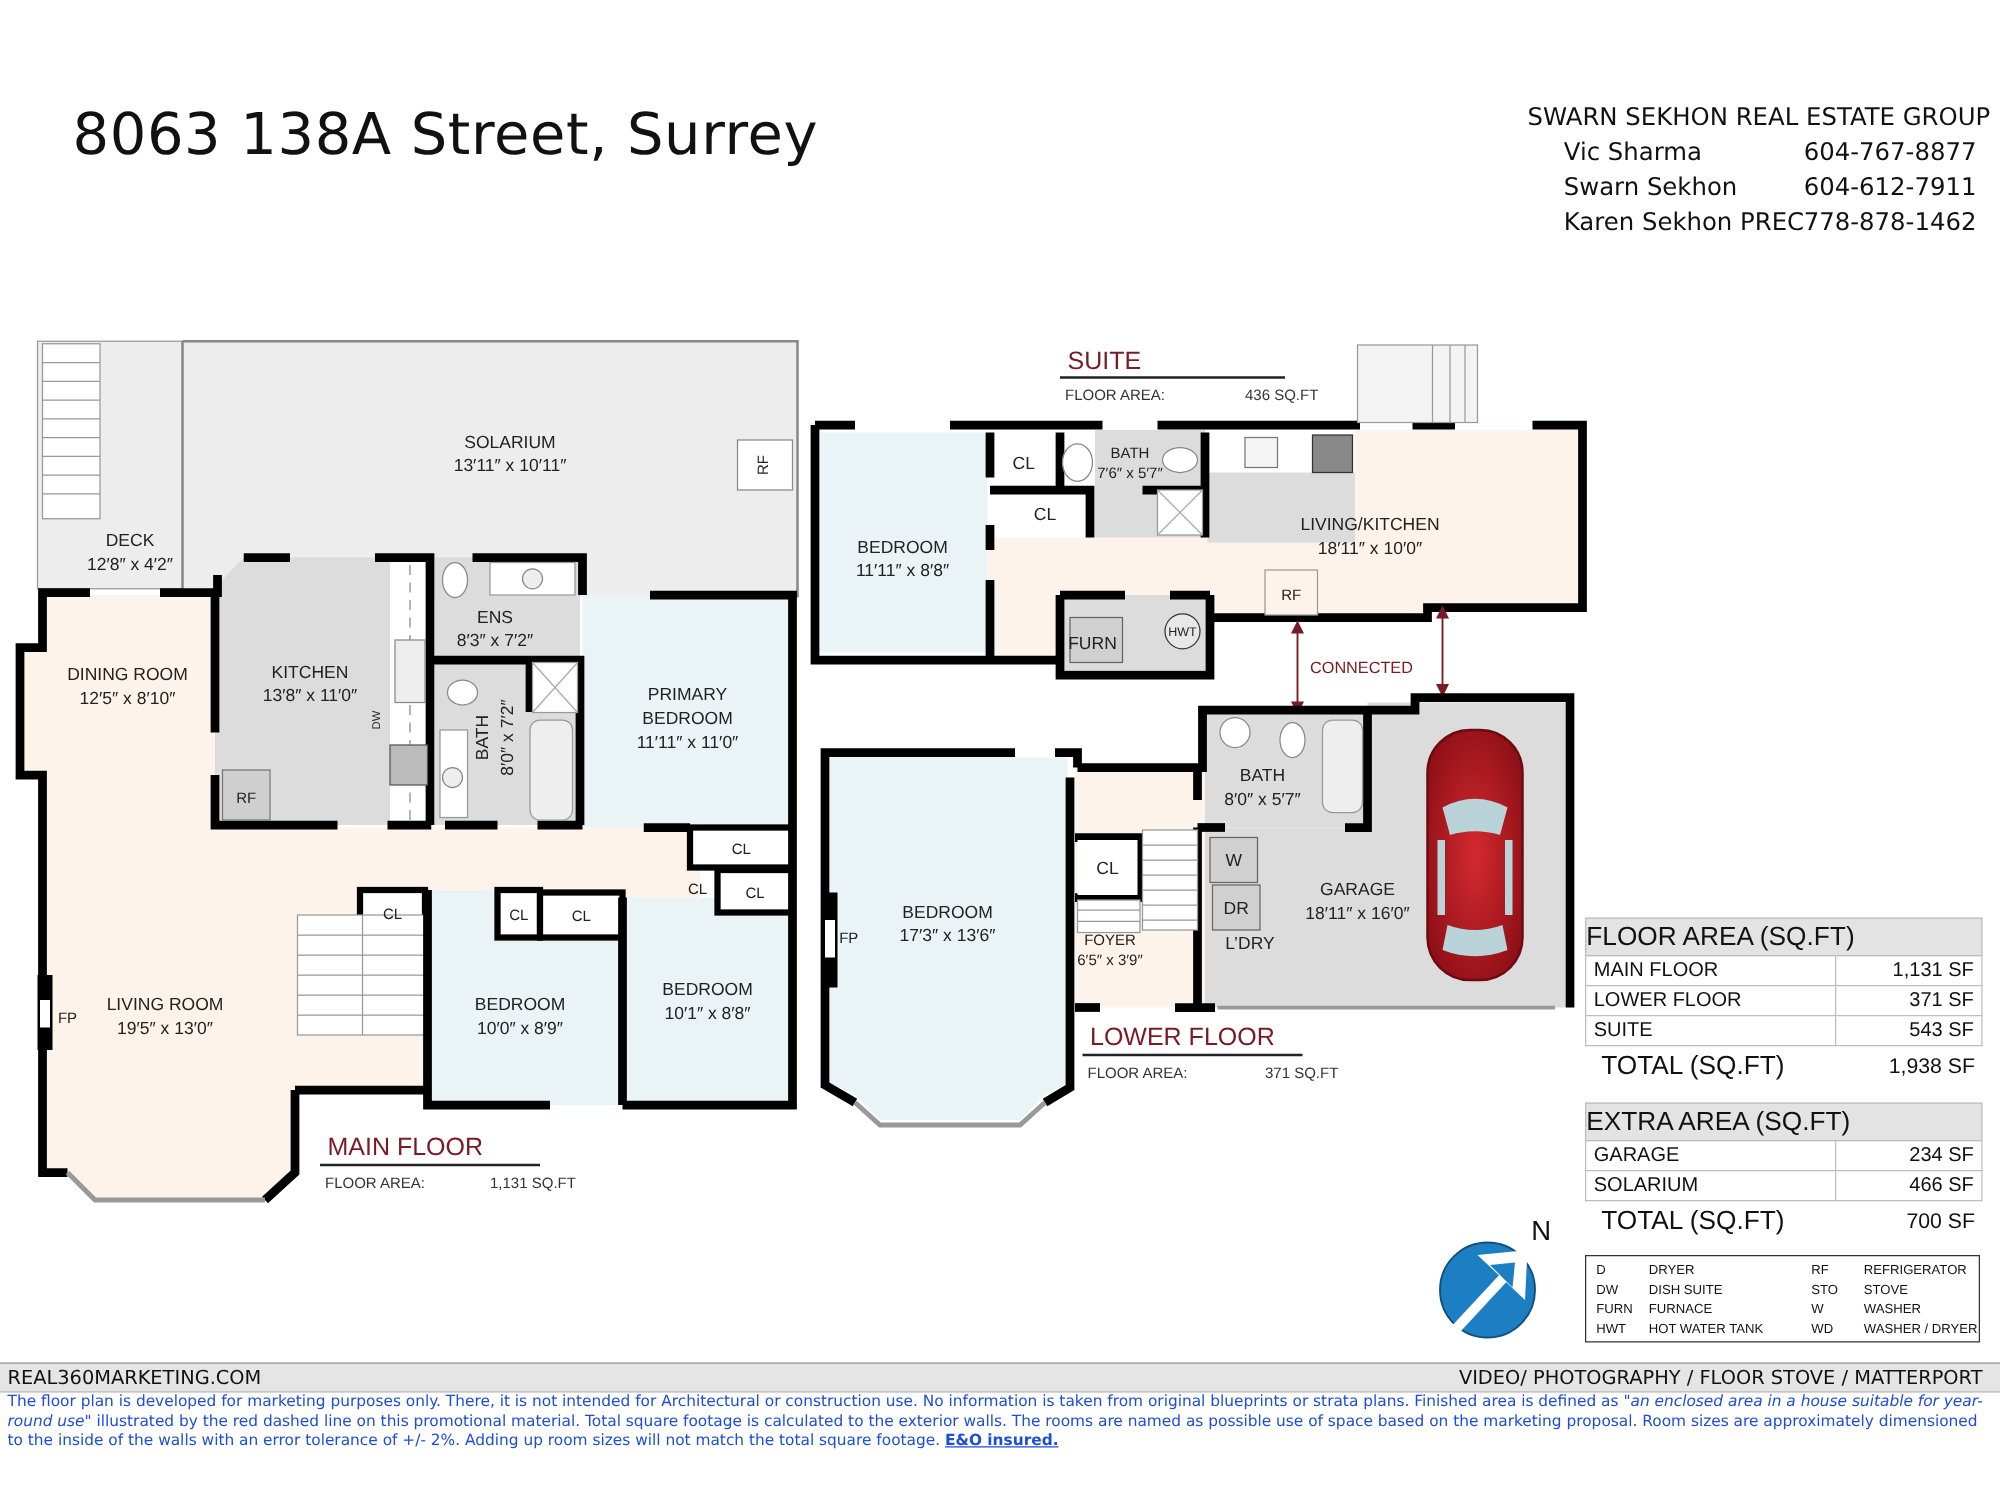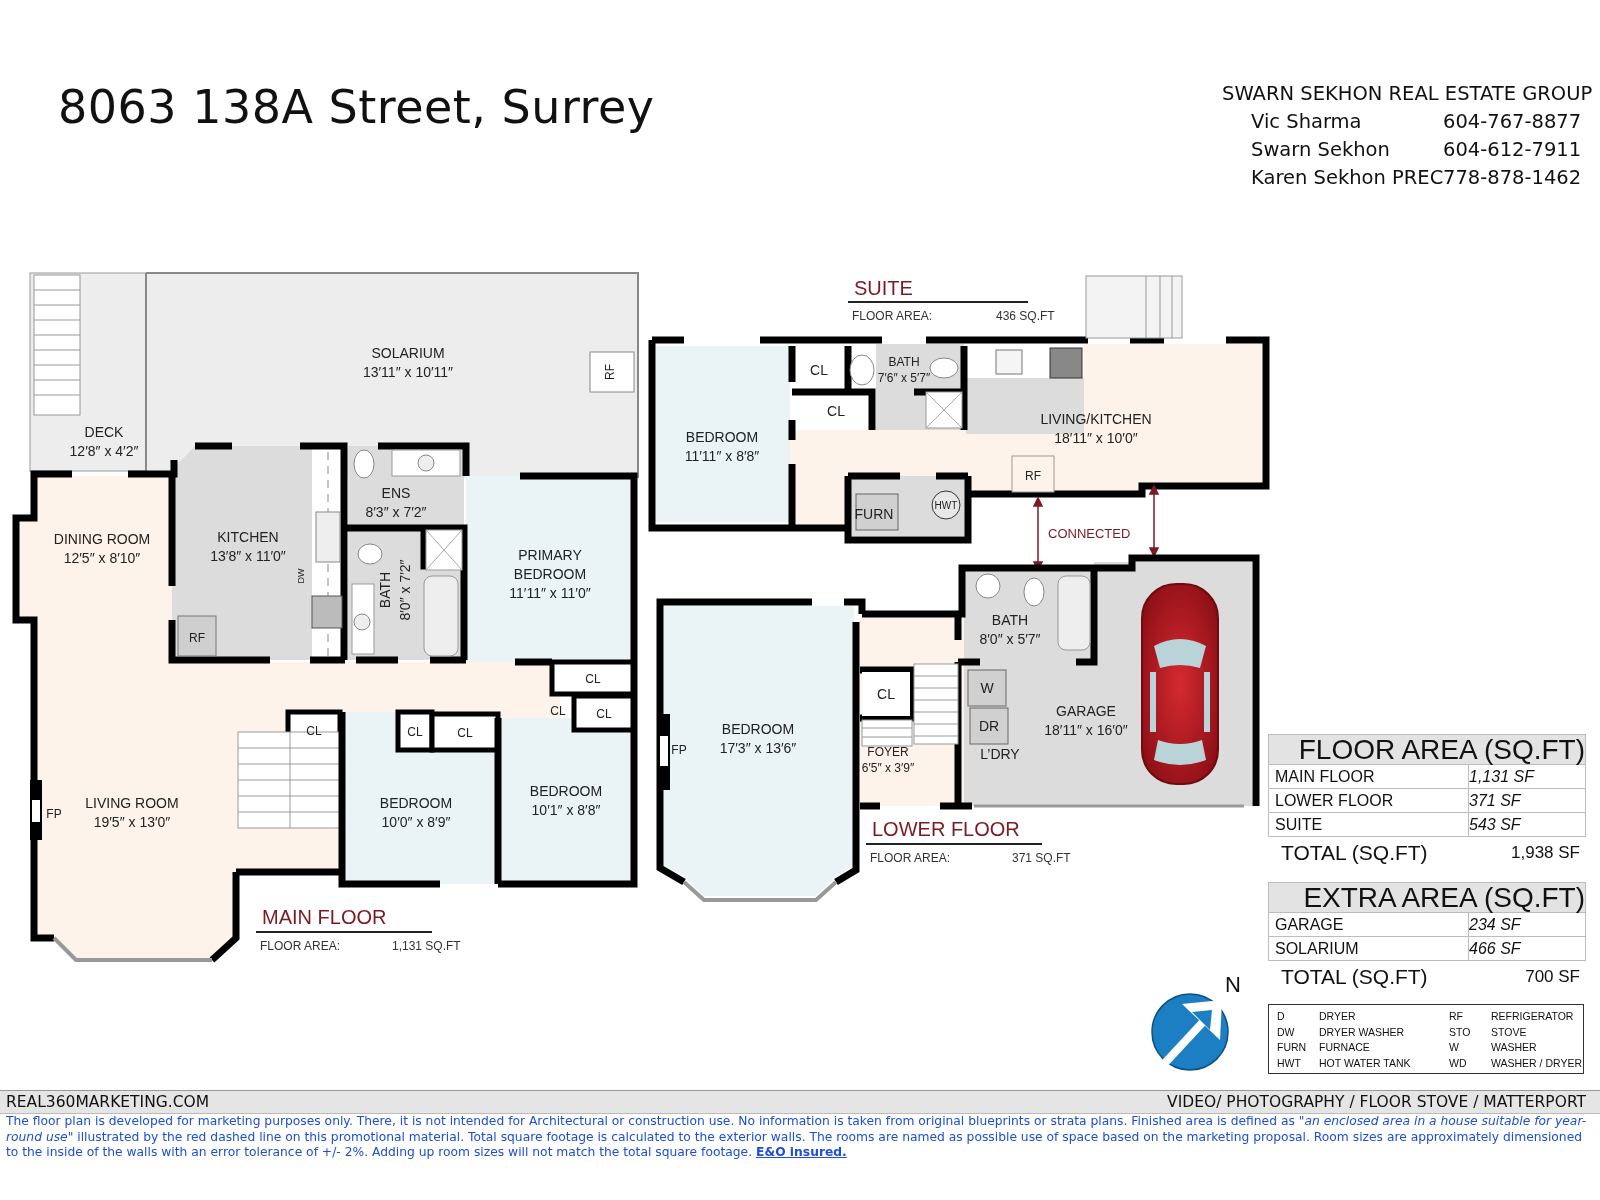--- a/index.html
+++ b/index.html
@@ -13,24 +13,24 @@
     #agency .agent-name { width: 192px; white-space: nowrap; }
     #agency .agent-phone { white-space: nowrap; }
     #plan { left: 0; top: 0; width: 1600px; height: 1200px; }
     .room-label { font-family: "Liberation Sans", sans-serif; font-size: 14px; fill: #222; text-anchor: middle; }
     .small-label { font-family: "Liberation Sans", sans-serif; font-size: 12px; fill: #222; text-anchor: middle; }
     .floor-title { font-family: "Liberation Sans", sans-serif; font-size: 20px; fill: #7a1a24; }
     .floor-area { font-family: "Liberation Sans", sans-serif; font-size: 12px; fill: #333; }
     .connected { font-family: "Liberation Sans", sans-serif; font-size: 13px; fill: #7a1a24; }
 
     .area-table { position: absolute; left: 1268px; width: 318px; font-family: "Liberation Sans", sans-serif; }
-    .area-table .hdr { background: #e3e3e3; border: 1px solid #bdbdbd; text-align: right; font-size: 28px; height: 29px; line-height: 29px; }
+    .area-table .hdr { background: #e3e3e3; border: 1px solid #bdbdbd; text-align: left; font-size: 21px; height: 29px; line-height: 29px; }
     .area-table .row { display: flex; border: 1px solid #bdbdbd; border-top: none; height: 23px; line-height: 23px; font-size: 16px; }
     .area-table .row .k { flex: 0 0 193px; padding-left: 6px; border-right: 1px solid #bdbdbd; }
-    .area-table .row .v { flex: 1; text-align: left; padding-right: 6px; font-style: italic; }
+    .area-table .row .v { flex: 1; text-align: right; padding-right: 6px; }
     .area-table .total { display: flex; font-size: 21px; height: 32px; line-height: 32px; margin-left: 13px; }
     .area-table .total .k { flex: 0 0 200px; }
     .area-table .total .v { flex: 1; text-align: right; padding-right: 6px; font-size: 17px; }
 
     #legend { left: 1268px; top: 1004px; width: 316px; height: 70px; border: 1.5px solid #333;
               font-family: "Liberation Sans", sans-serif; font-size: 10.5px; padding: 4px 0 0 0; box-sizing: border-box; }
     #legend .lrow { display: flex; height: 15.5px; line-height: 15.5px; }
     #legend .c1 { width: 42px; padding-left: 8px; }
     #legend .c2 { width: 130px; }
     #legend .c3 { width: 42px; }
@@ -412,21 +412,21 @@
 
 <div id="legend" class="abs">
   <div class="lrow">
     <span class="c1">D</span>
     <span class="c2">DRYER</span>
     <span class="c3">RF</span>
     <span class="c4">REFRIGERATOR</span>
   </div>
   <div class="lrow">
     <span class="c1">DW</span>
-    <span class="c2">DRYER WASHER</span>
+    <span class="c2">DISH SUITE</span>
     <span class="c3">STO</span>
     <span class="c4">STOVE</span>
   </div>
   <div class="lrow">
     <span class="c1">FURN</span>
     <span class="c2">FURNACE</span>
     <span class="c3">W</span>
     <span class="c4">WASHER</span>
   </div>
   <div class="lrow">

